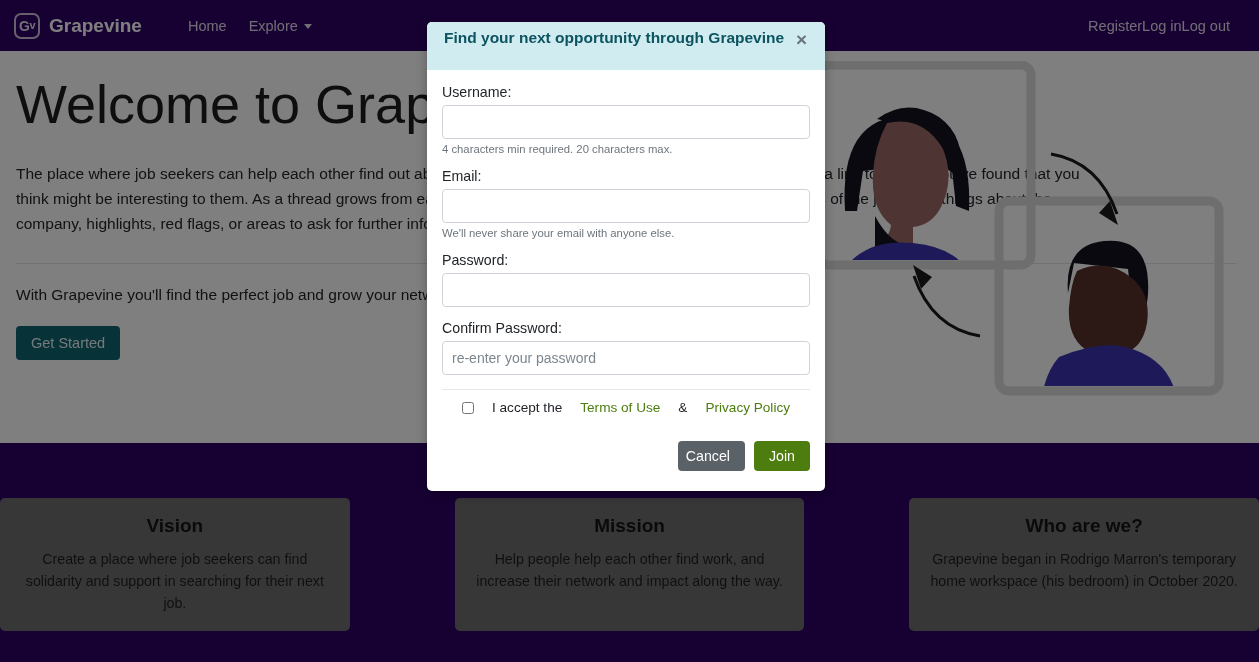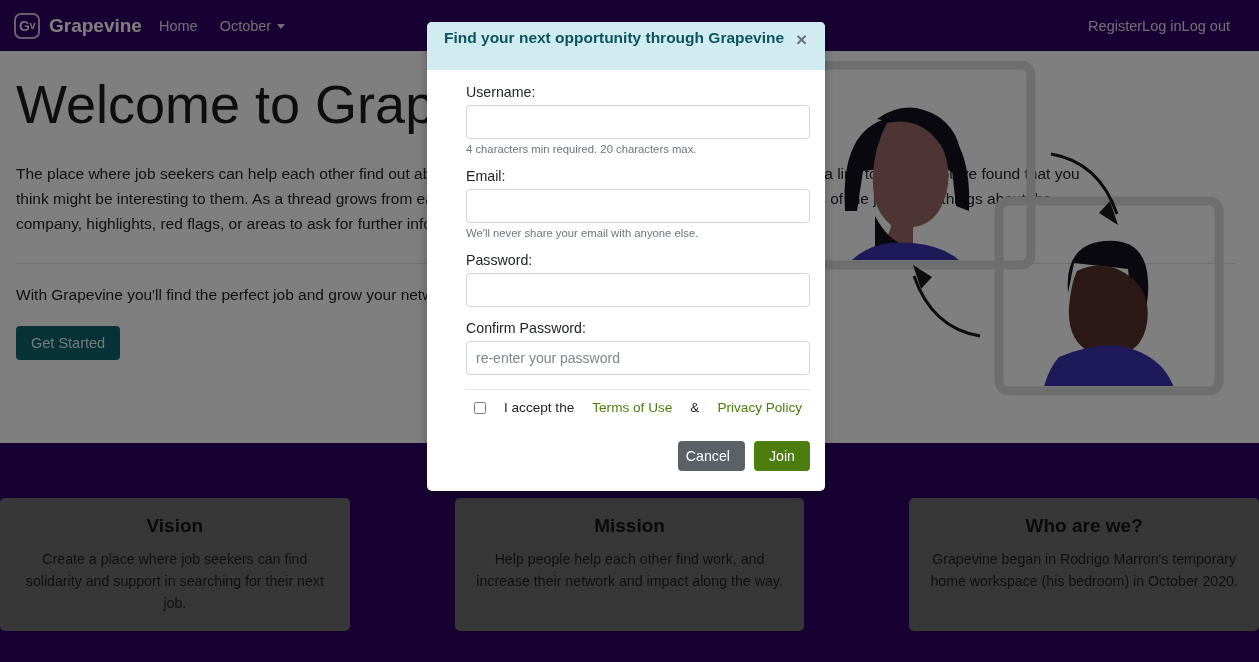--- a/index.html
+++ b/index.html
@@ -22,21 +22,21 @@
   .brand-block { display: flex; align-items: center; gap: 9px; }
   .logo-box {
     width: 26px; height: 26px; border: 2px solid #cfc2dd; border-radius: 7px;
     display: flex; align-items: center; justify-content: center;
     color: #e7e0ef; font-size: 13px; font-weight: bold; letter-spacing: -0.5px;
     line-height: 1;
   }
   .logo-box .gv-g { font-size: 14px; }
   .logo-box .gv-v { font-size: 11px; }
   .brand-name { color: #ffffff; font-size: 19px; font-weight: bold; }
-  .nav-links { display: flex; align-items: center; gap: 22px; margin-left: 17px; }
+  .nav-links { display: flex; align-items: center; gap: 22px; margin-left: 46px; }
   .nav-link { color: #e3dbea; font-size: 14.5px; text-decoration: none; cursor: pointer; }
   .nav-link.dropdown::after {
     content: ""; display: inline-block; margin-left: 6px;
     border-left: 4.5px solid transparent; border-right: 4.5px solid transparent;
     border-top: 5px solid #e3dbea; vertical-align: 2px;
   }
   .nav-right { margin-left: auto; display: flex; align-items: center; padding-right: 15px; }
 
   
   .hero {
@@ -88,21 +88,21 @@
     background: #d1ecf1; padding: 6px 15px 13px 17px;
     display: flex; align-items: flex-start; justify-content: space-between;
     min-height: 48px;
   }
   .modal-title { font-size: 15.5px; font-weight: bold; color: #0c5460; line-height: 1.25; }
   .modal-close {
     background: none; border: none; color: #6d7479; font-size: 19px;
     font-weight: bold; cursor: pointer; line-height: 1; padding: 2px 3px;
     font-family: inherit;
   }
-  .modal-body { padding: 14px 15px 6px 15px; margin-left: 24px; }
+  .modal-body { padding: 14px 15px 6px 15px; }
   .form-label { display: block; font-size: 14.2px; color: #212529; margin: 0 0 5px 0; }
   .form-input {
     display: block; width: 100%; height: 29px;
     border: 1px solid #ced4da; border-radius: 4px;
     padding: 16px 9px; font-size: 14px; color: #495057;
     font-family: inherit; background: #fff; outline: none;
   }
   .form-input::placeholder { color: #7d868e; }
   .form-help { font-size: 11.3px; color: #6c757d; margin: 4px 0 0 0; }
   .form-group { margin-bottom: 13px; }
@@ -132,21 +132,21 @@
   <div class="navbar">
     <div class="brand-block">
       <div class="logo-box">
         <span class="gv-g">G</span>
           <span class="gv-v">v</span>
       </div>
       <span class="brand-name">Grapevine</span>
     </div>
     <div class="nav-links">
       <a class="nav-link">Home</a>
-      <a class="nav-link dropdown">October</a>
+      <a class="nav-link dropdown">Explore</a>
     </div>
     <div class="nav-right">
       <a class="nav-link">Register</a>
       <a class="nav-link">Log in</a>
       <a class="nav-link">Log out</a>
     </div>
   </div>
 
   <div class="hero">
     <h1 class="hero-title">Welcome to Grapevine</h1>

